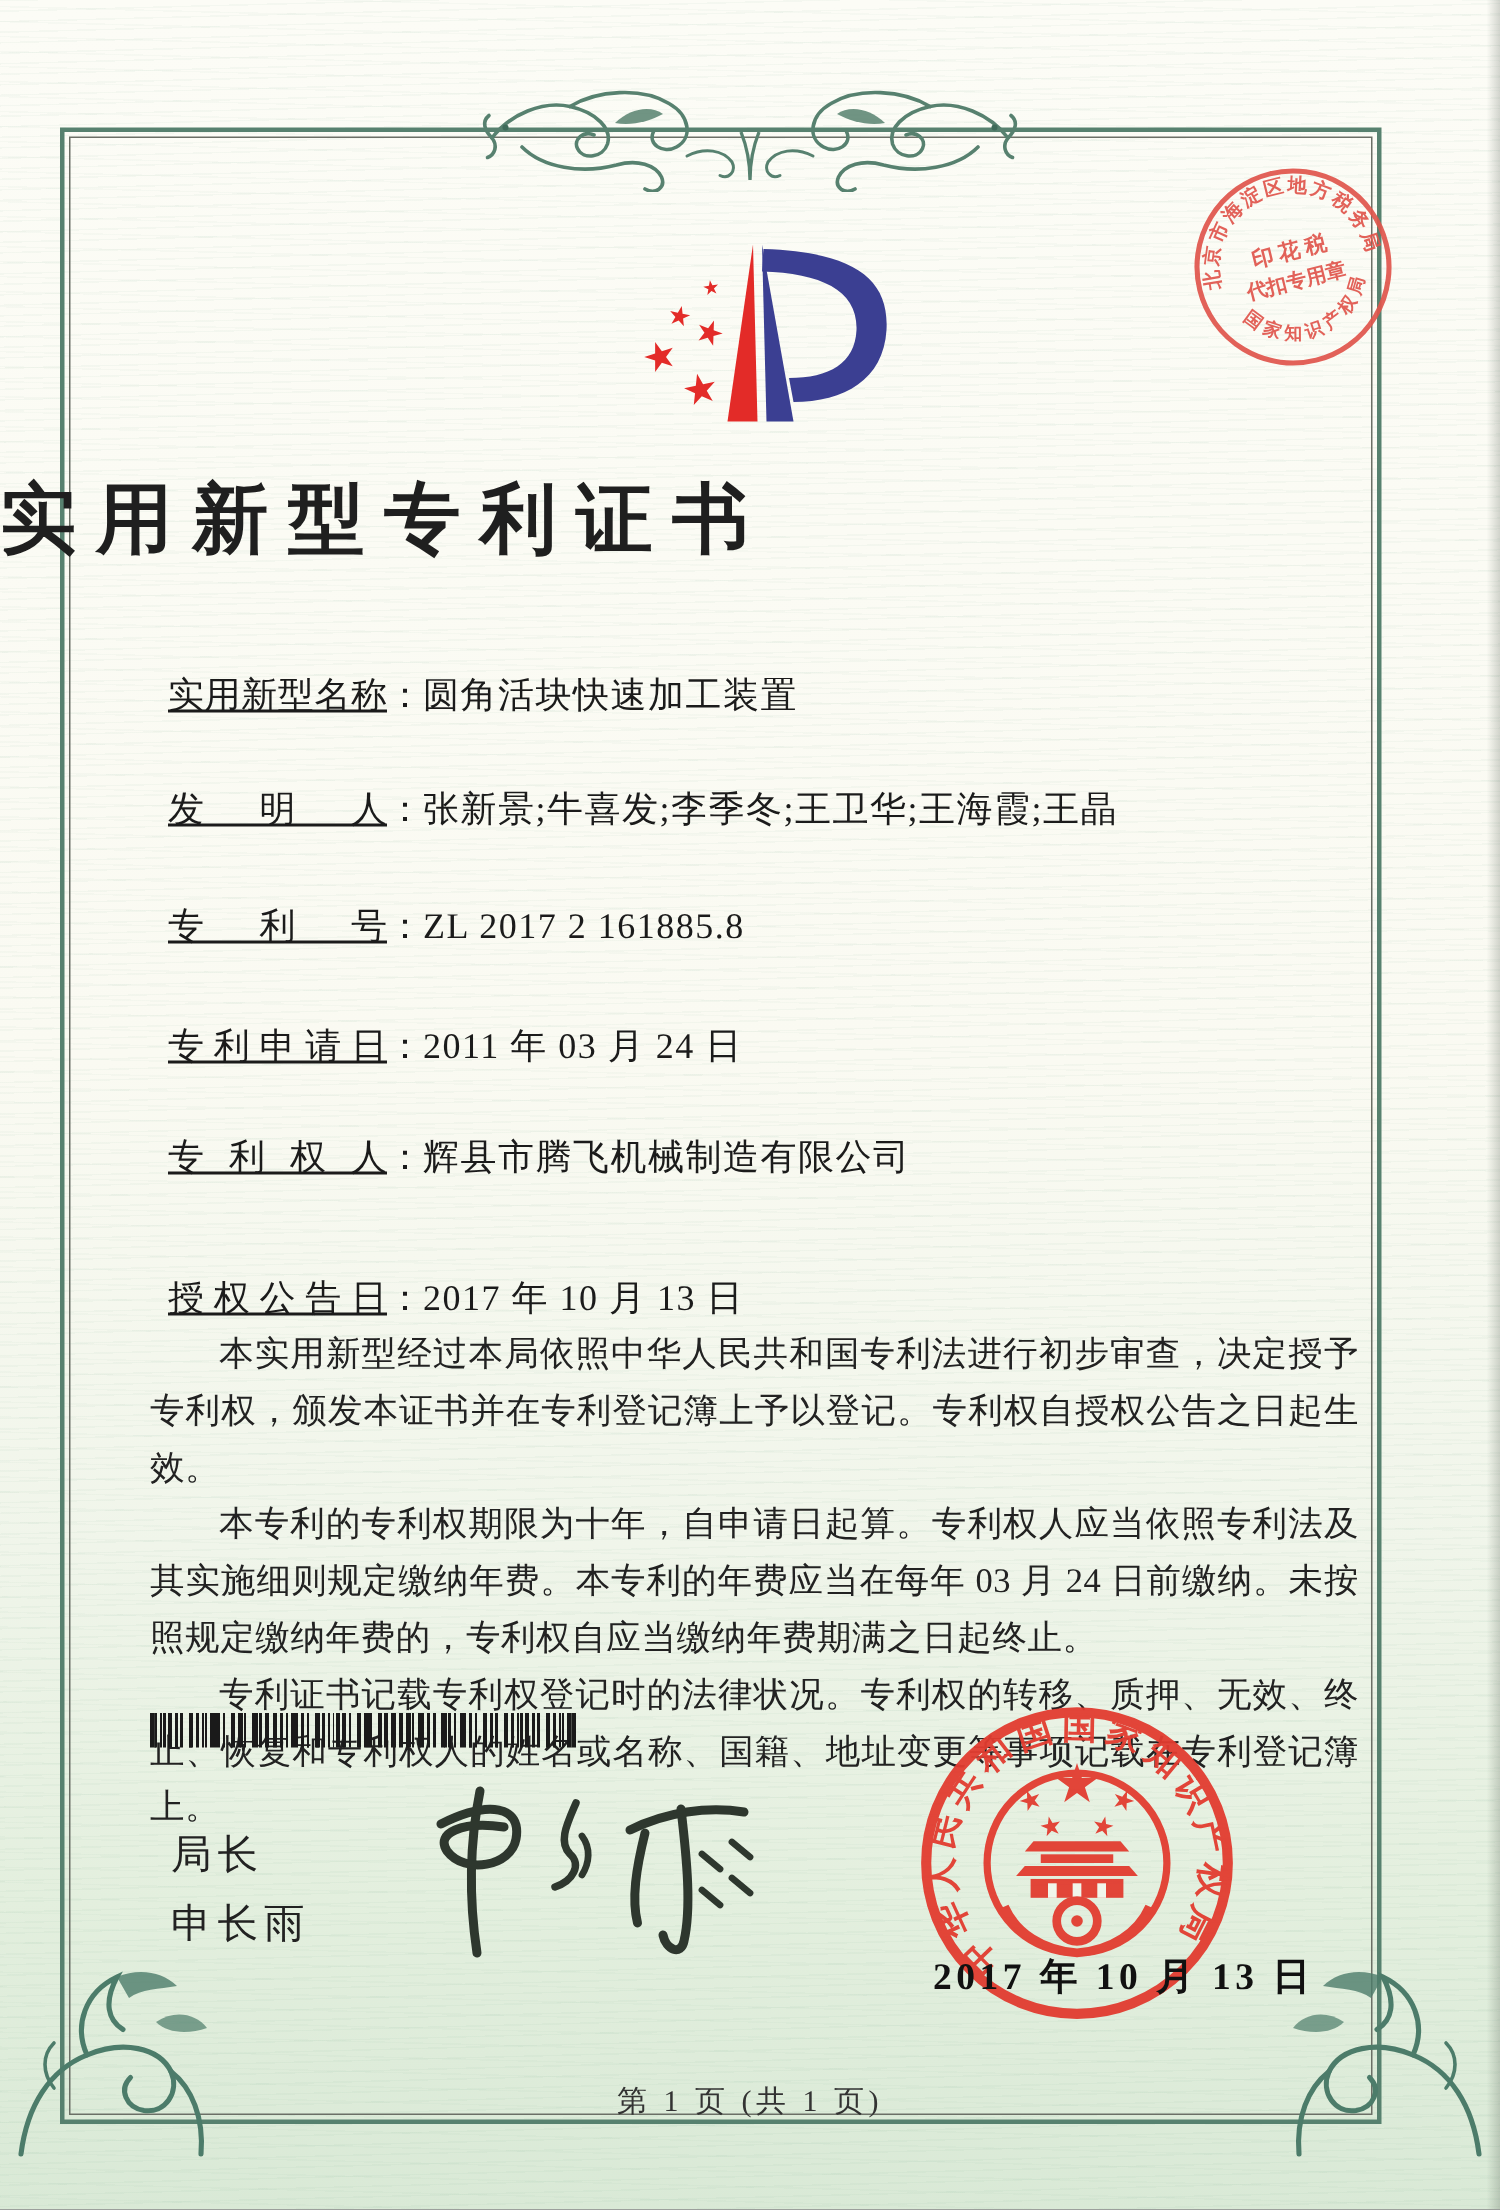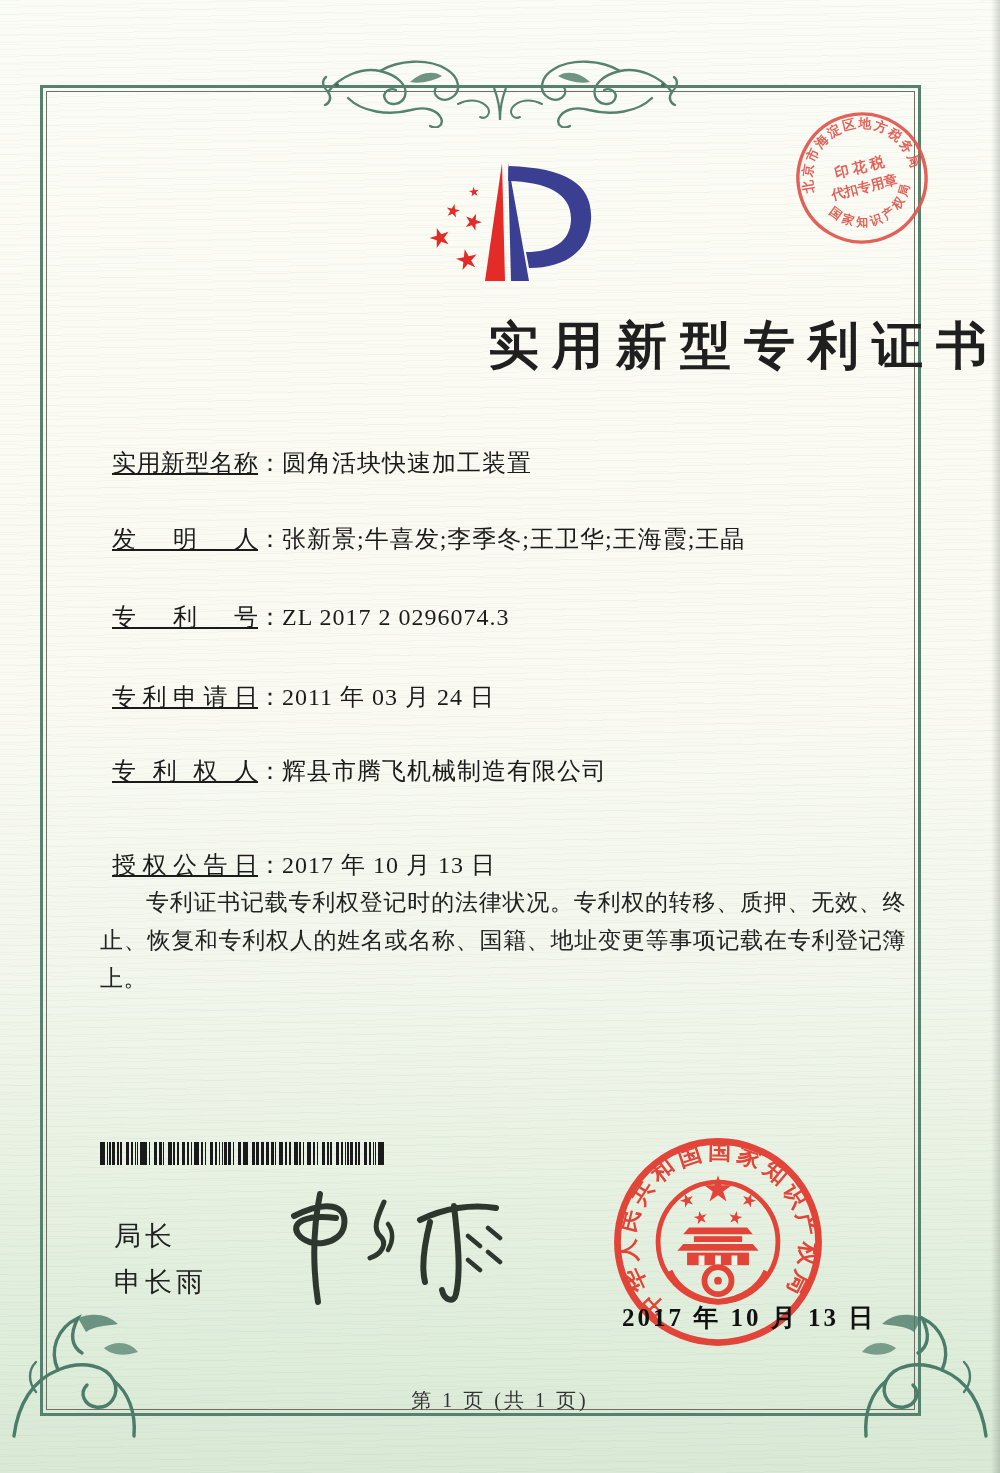--- a/index.html
+++ b/index.html
@@ -31,21 +31,21 @@
 
   .ornament { position:absolute; pointer-events:none; }
 
   .cert-no { position:absolute; left:94px; top:158px; font-size:22px; letter-spacing:5px; color:#2a2a2a; }
 
   .logo { position:absolute; left:404px; top:150px; width:228px; height:150px; }
 
   .tax-stamp { position:absolute; left:792px; top:108px; width:140px; height:140px;
                transform:rotate(-14deg); opacity:.92; }
 
-  .title { position:absolute; left:0; top:312px; width:100%; text-align:right;
+  .title { position:absolute; left:0; top:312px; width:100%; text-align:left;
            font-size:51px; font-weight:700; letter-spacing:13px; color:#1f1f1f; }
 
   .fields { position:absolute; left:112px; top:447px; width:780px; }
   .field-row { position:absolute; left:0; font-size:24px; white-space:nowrap; color:#1b1b1b; }
   .field-label { display:inline-block; width:146px; text-align:justify; text-align-last:justify;text-decoration:underline; }
   .field-sep { display:inline-block; }
   .field-value { letter-spacing:1px; }
   .row-0{top:0;} .row-1{top:76px;} .row-2{top:154px;} .row-3{top:234px;} .row-4{top:308px;} .row-5{top:402px;}
 
   .body-text { position:absolute; left:100px; top:884px; width:806px; }
@@ -154,34 +154,36 @@
   <div class="title">实用新型专利证书</div>
 
   <div class="fields">
     <div class="field-row row-0">
       <span class="field-label">实用新型名称</span><span class="field-sep">：</span><span class="field-value">圆角活块快速加工装置</span>
     </div>
     <div class="field-row row-1">
       <span class="field-label">发明人</span><span class="field-sep">：</span><span class="field-value">张新景;牛喜发;李季冬;王卫华;王海霞;王晶</span>
     </div>
     <div class="field-row row-2">
-      <span class="field-label">专利号</span><span class="field-sep">：</span><span class="field-value">ZL 2017 2 0296074.3</span>
+      <span class="field-label">专利号</span><span class="field-sep">：</span><span class="field-value">ZL 2017 2 161885.8</span>
     </div>
     <div class="field-row row-3">
       <span class="field-label">专利申请日</span><span class="field-sep">：</span><span class="field-value">2011 年 03 月 24 日</span>
     </div>
     <div class="field-row row-4">
       <span class="field-label">专利权人</span><span class="field-sep">：</span><span class="field-value">辉县市腾飞机械制造有限公司</span>
     </div>
     <div class="field-row row-5">
       <span class="field-label">授权公告日</span><span class="field-sep">：</span><span class="field-value">2017 年 10 月 13 日</span>
     </div>
   </div>
 
   <div class="body-text">
+    <p>本实用新型经过本局依照中华人民共和国专利法进行初步审查，决定授予专利权，颁发本证书并在专利登记簿上予以登记。专利权自授权公告之日起生效。</p>
+    <p>本专利的专利权期限为十年，自申请日起算。专利权人应当依照专利法及其实施细则规定缴纳年费。本专利的年费应当在每年 03 月 24 日前缴纳。未按照规定缴纳年费的，专利权自应当缴纳年费期满之日起终止。</p>
     <p>专利证书记载专利权登记时的法律状况。专利权的转移、质押、无效、终止、恢复和专利权人的姓名或名称、国籍、地址变更等事项记载在专利登记簿上。</p>
   </div>
 
   <div class="barcode"></div>
 
   <div class="signer">
     <div>局长</div>
     <div>申长雨</div>
   </div>
 

